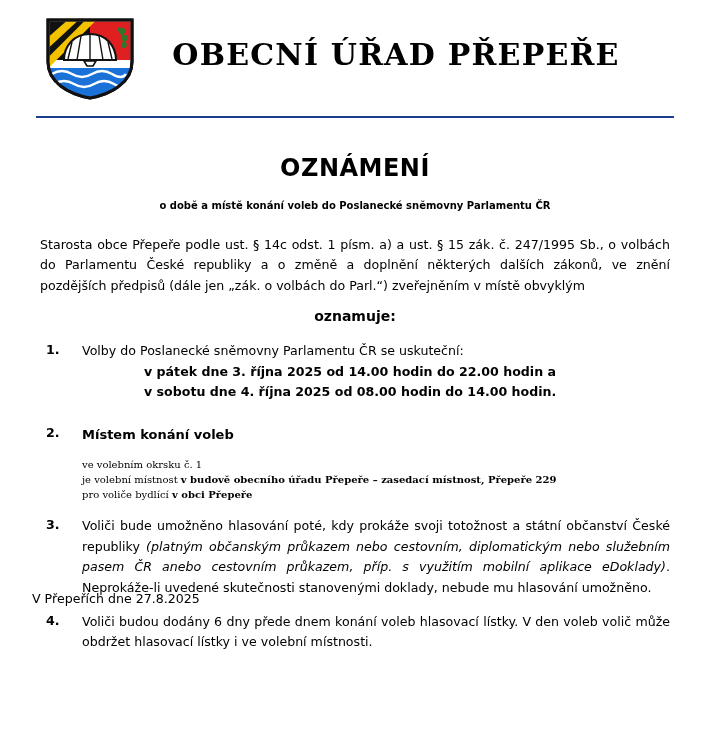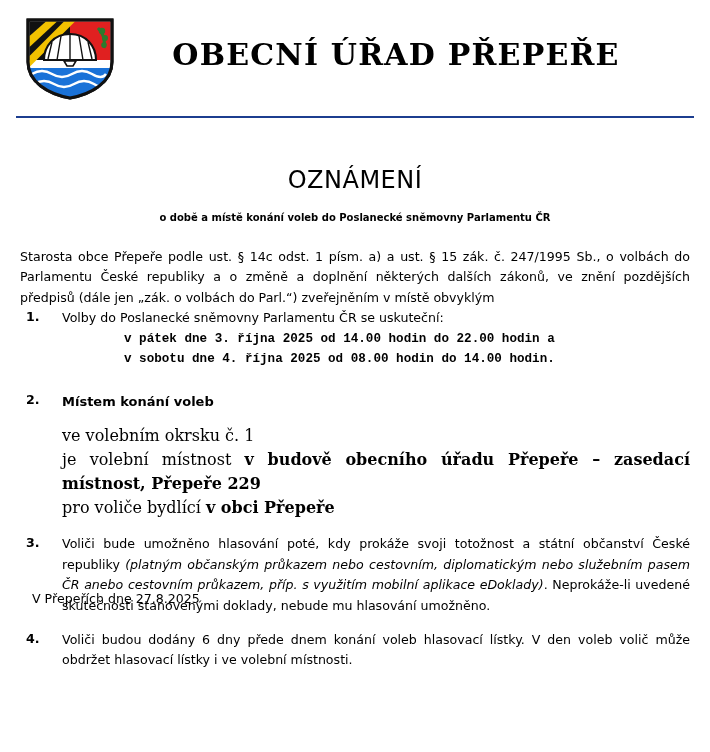--- a/index.html
+++ b/index.html
@@ -12,21 +12,21 @@
     height: 752px;
     font-family: "DejaVu Sans", sans-serif;
     color: #000000;
     overflow: hidden;
   }
   .page {
     position: relative;
     width: 710px;
     height: 620px;
     box-sizing: border-box;
-    padding: 0 14px;
+    padding: 0 34px;
   }
 
   
   .header {
     display: flex;
     align-items: center;
     padding-top: 16px;
     padding-left: 10px;
   }
   .crest {
@@ -66,34 +66,34 @@
   }
 
   
   .doc {
     padding: 0 6px;
     font-size: 12.6px;
     line-height: 1.5;
   }
   .notice-title {
     text-align: center;
-    font-weight: normal;
+    font-weight: bold;
     font-size: 24px;
     letter-spacing: 0.5px;
-    margin: 44px 0 12px 0;
+    margin: 32px 0 12px 0;
   }
   .notice-subtitle {
     text-align: center;
     font-weight: bold;
     font-size: 10px;
     margin: 0 0 22px 0;
   }
   .para {
     text-align: justify;
-    margin: 0 0 0 0;
+    margin: 0 0 8px 0;
     line-height: 1.62;
   }
   .announce {
     text-align: center;
     font-weight: bold;
     font-size: 14px;
     margin: 10px 0 14px 0;
   }
 
   .item {
@@ -110,28 +110,27 @@
   .item-body {
     flex: 1 1 auto;
     text-align: justify;
     line-height: 1.62;
   }
   .item-body b { font-weight: bold; }
   .item-body i { font-style: italic; }
 
   .serif {
     font-family: "DejaVu Serif", serif;
-    font-size: 16px;
+    font-size: 10px;
     line-height: 1.5;
   }
   .ballot-times {
     padding-left: 62px;
     font-weight: bold;
     line-height: 1.62;
-    font-family: Liberation Mono, monospace;
   }
   .item2-title {
     font-weight: bold;
     font-size: 13px;
   }
   .spacer-8 { height: 8px; }
   .spacer-12 { height: 12px; }
 
   .footer-date {
     position: absolute;
@@ -186,20 +185,21 @@
   <hr class="rule">
 
   <div class="doc">
 
     <div class="notice-title">OZNÁMENÍ</div>
 
     <div class="notice-subtitle">o době a místě konání voleb do Poslanecké sněmovny Parlamentu ČR</div>
 
     <p class="para">Starosta obce Přepeře podle ust. § 14c odst. 1 písm. a) a ust. § 15 zák. č. 247/1995 Sb., o volbách do Parlamentu České republiky a o změně a doplnění některých dalších zákonů, ve znění pozdějších předpisů (dále jen „zák. o volbách do Parl.“) zveřejněním v místě obvyklým</p>
 
+    <div class="announce">oznamuje:</div>
 
     <div class="item">
       <div class="item-num">1.</div>
       <div class="item-body">
         <div>Volby do Poslanecké sněmovny Parlamentu ČR se uskuteční:</div>
         <div class="ballot-times">v pátek  dne 3. října 2025  od 14.00 hodin  do 22.00 hodin a</div>
         <div class="ballot-times">v sobotu dne 4. října 2025  od  08.00 hodin do 14.00 hodin.</div>
       </div>
     </div>
 

